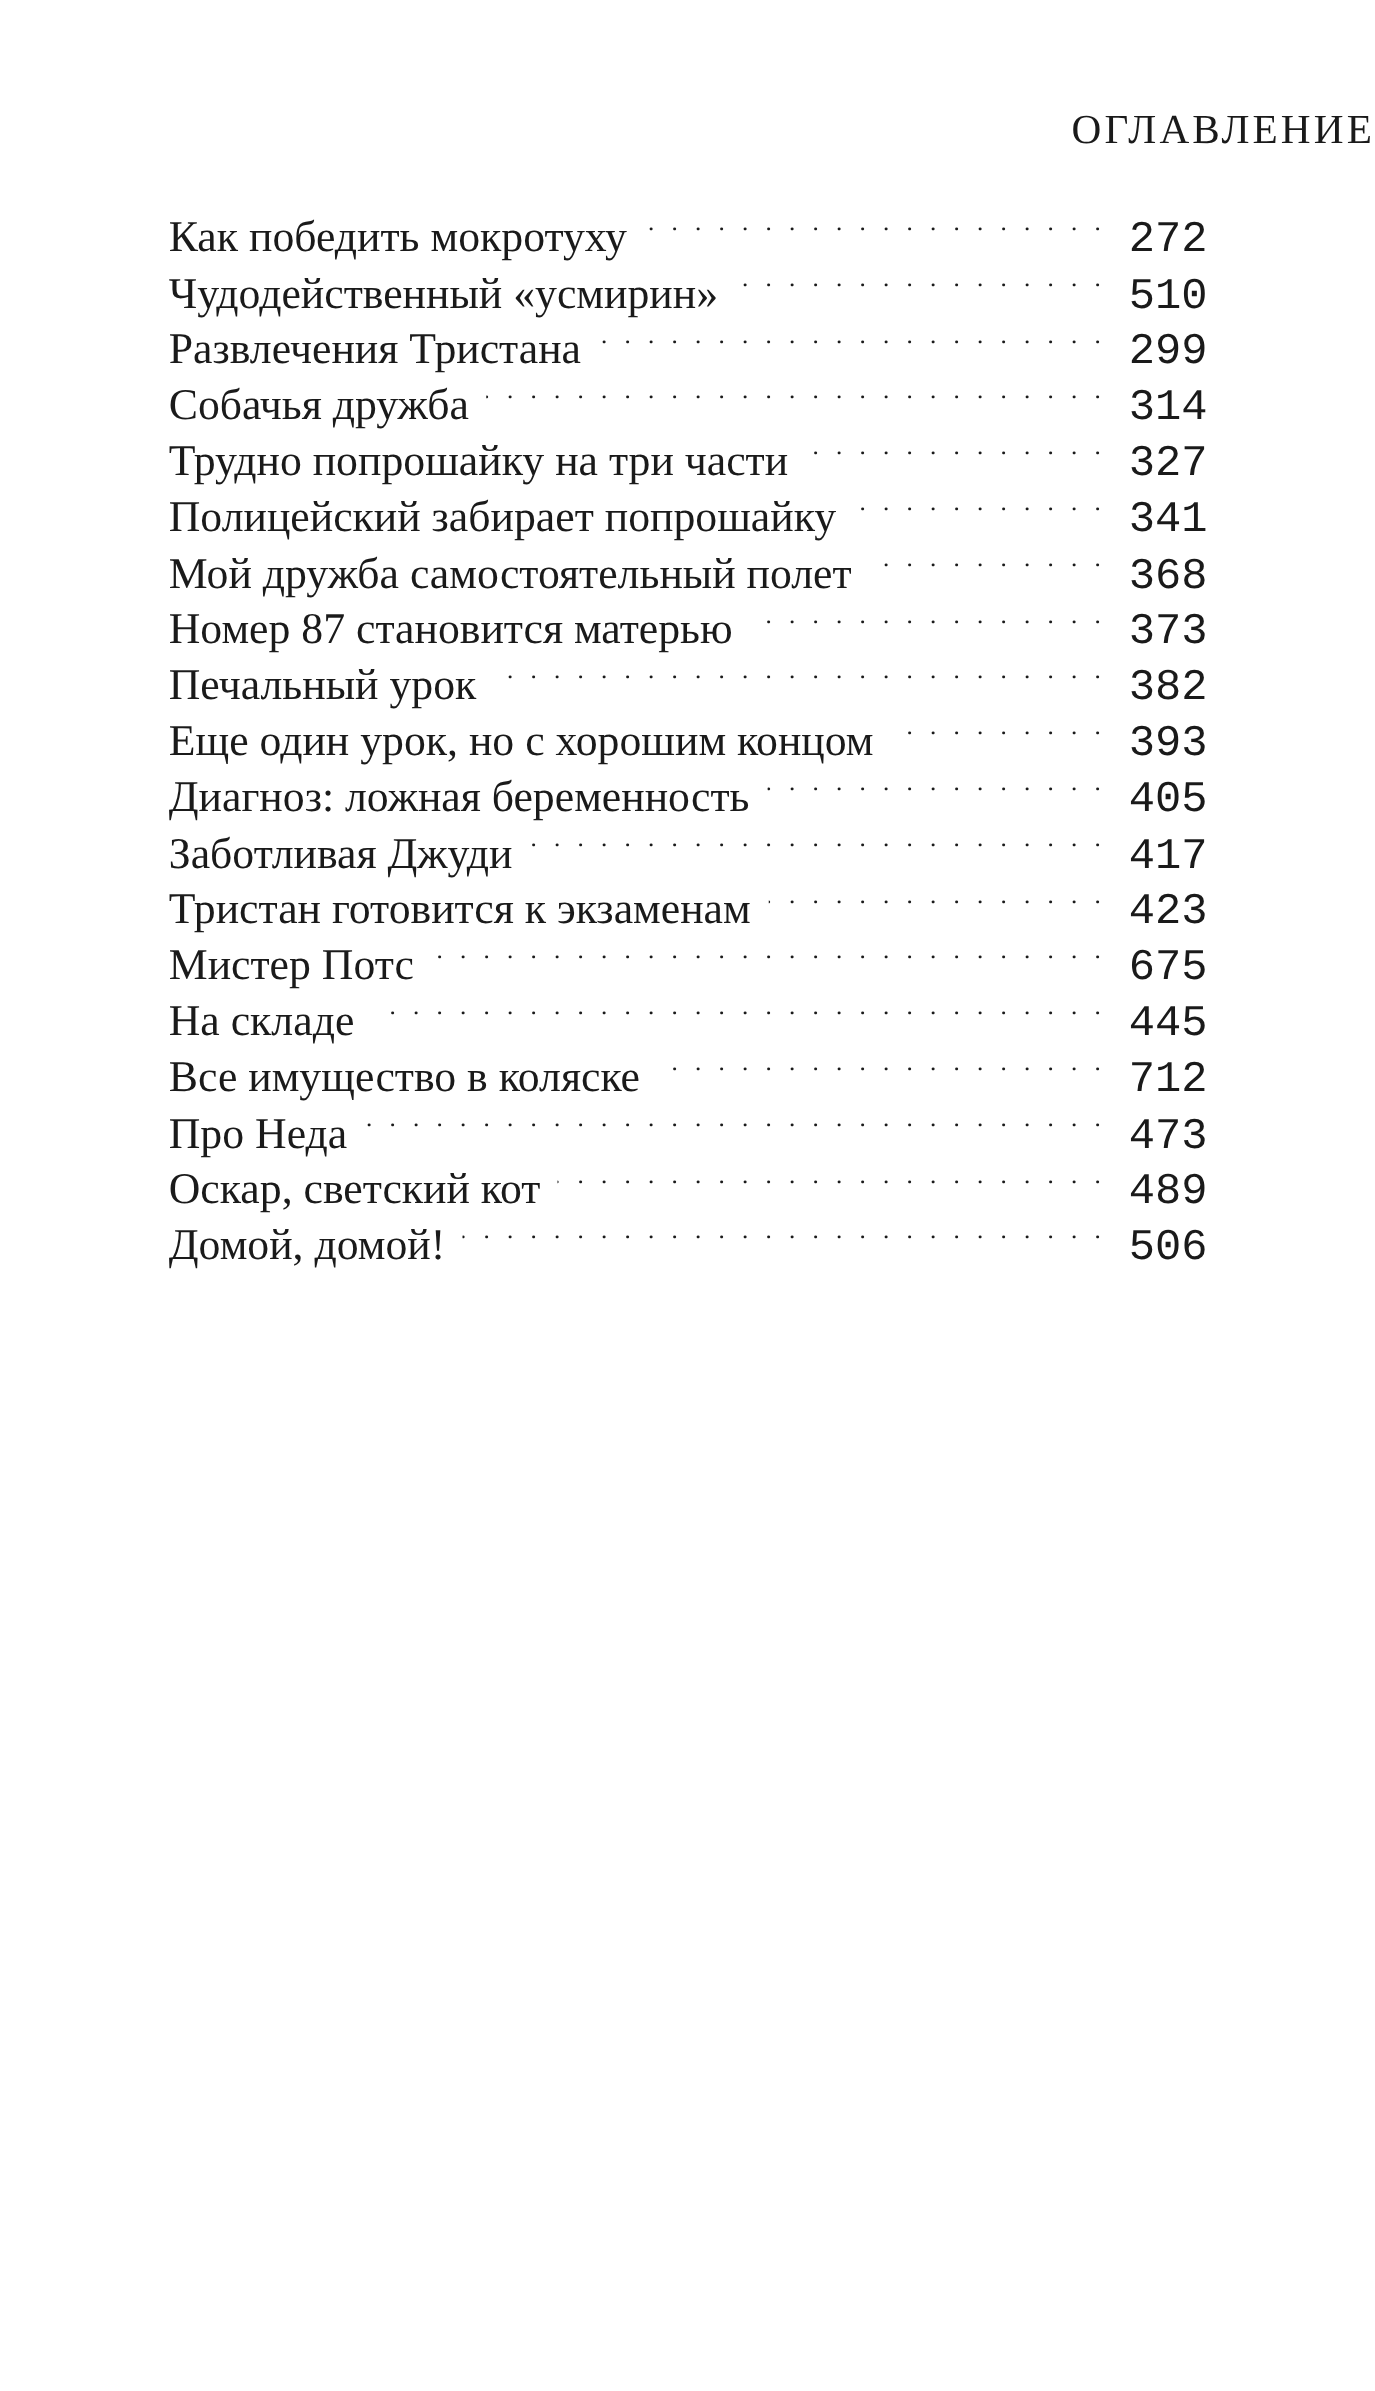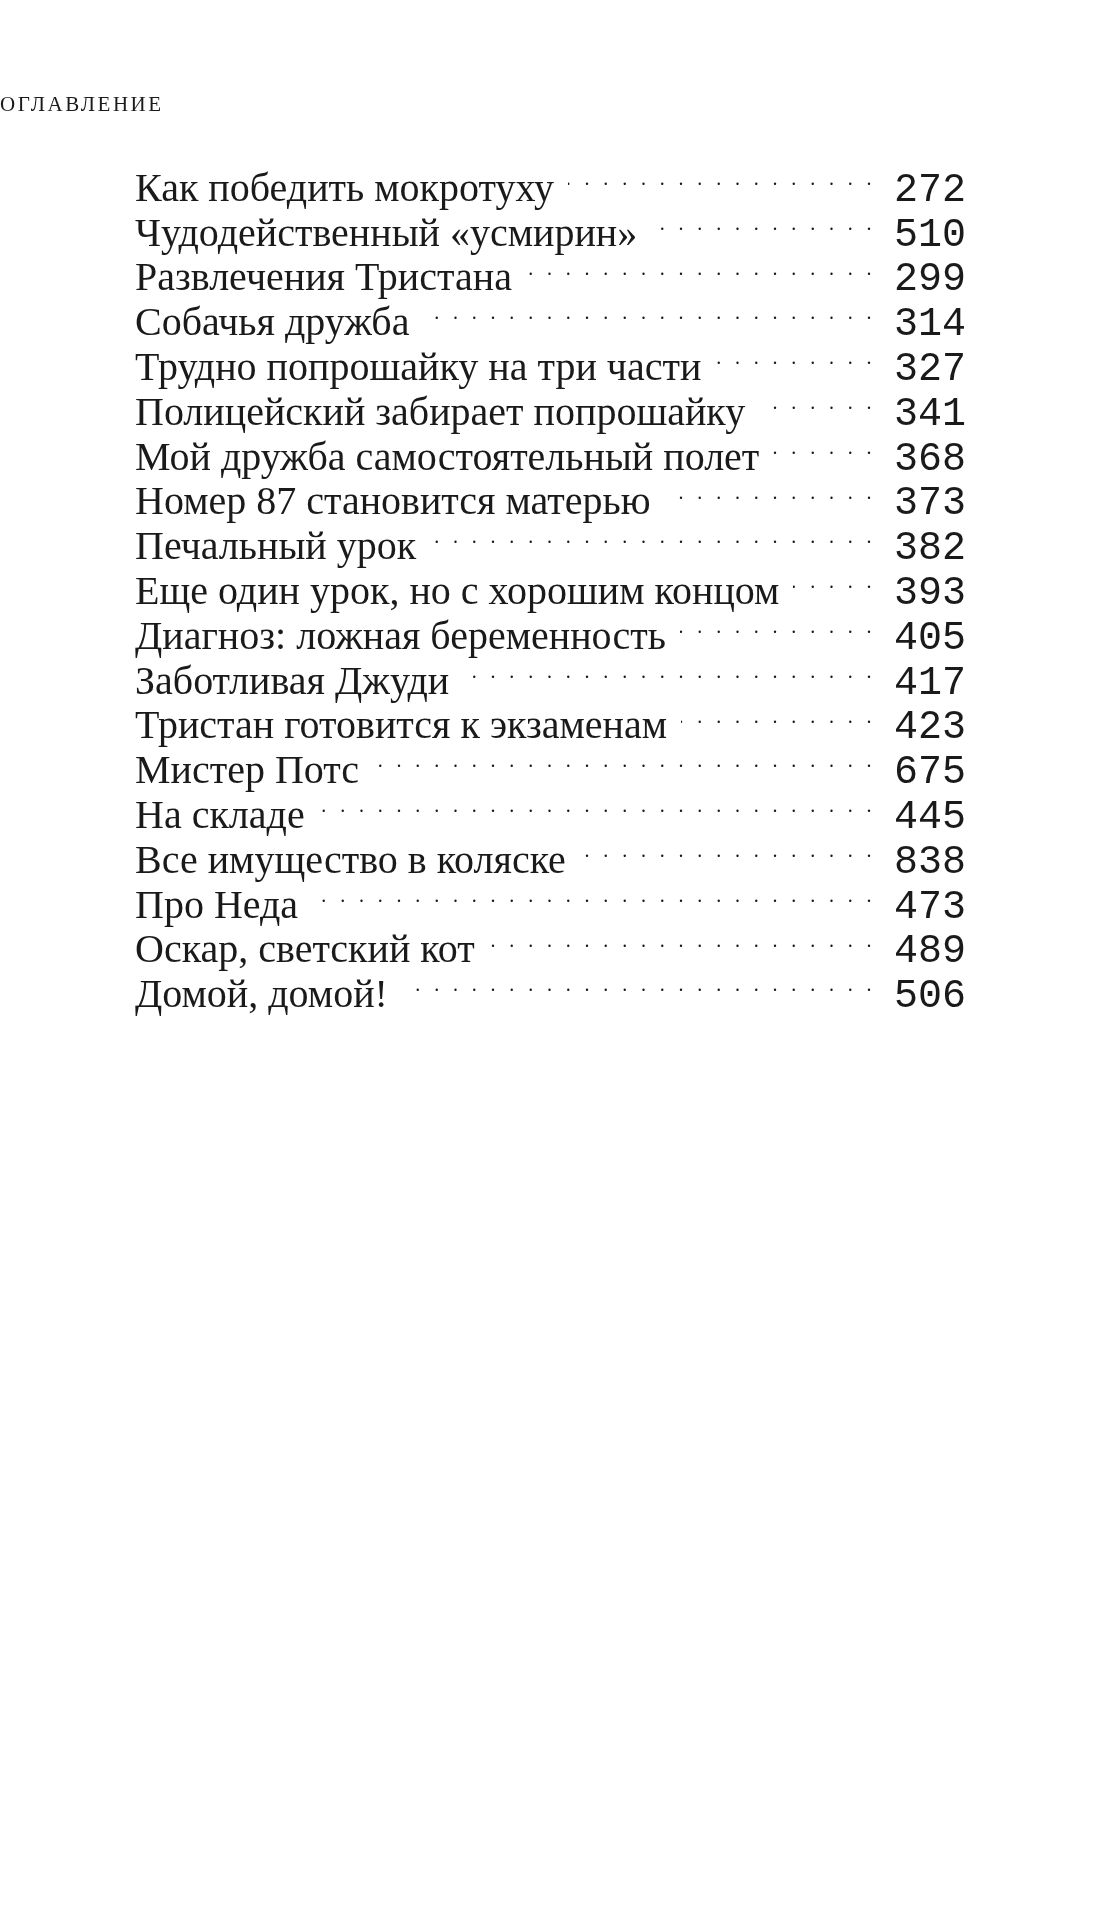--- a/index.html
+++ b/index.html
@@ -1,22 +1,22 @@
 <!DOCTYPE html>
 <html><head>
 <meta charset="utf-8">
 <style>
   html, body { margin: 0; padding: 0; background: #ffffff; }
   body { width: 1100px; height: 1913px; position: relative; overflow: hidden;
          font-family: "Liberation Serif", "DejaVu Serif", serif; color: #1a1a1a; }
   .page { position: absolute; left: 0; top: 0; width: 1100px; height: 1913px; }
-  .toc-title { position: absolute; left: 0; right: 0; top: 88px; text-align: left;
-               font-size: 21px; letter-spacing: 2.5px; line-height: 32px; font-weight: normal; margin: 0; }
+  .toc-title { position: absolute; left: 0; right: 0; top: 88px; text-align: right;
+               font-size: 33px; letter-spacing: 2.5px; line-height: 32px; font-weight: normal; margin: 0; }
   .toc-list { position: absolute; left: 135px; top: 156px; width: 831px; margin: 0; padding: 0; list-style: none; }
-  .toc-row { display: flex; align-items: baseline; height: 44.8px; line-height: 44.8px; font-size: 40px; }
+  .toc-row { display: flex; align-items: baseline; height: 44.8px; line-height: 44.8px; font-size: 35px; }
   .toc-label { white-space: nowrap; flex: 0 0 auto; }
   .toc-leader { flex: 1 1 auto; overflow: hidden; white-space: nowrap; margin: 0 18px 0 14px;
                 position: relative; height: 44.8px; }
   .toc-leader::before { content: ". . . . . . . . . . . . . . . . . . . . . . . . . . . . . . . . . . . . . . . . . . . . . . . . . . . . . . . . . . . . . . . . . . . . . . . . . . . . . . . . . . . . . . . . . . . . . . . . . . . . . . . . . . . . .";
                         position: absolute; right: 0; top: 0; white-space: nowrap; letter-spacing: 4.4px; font-size: 20px; }
   .toc-page { flex: 0 0 52px; text-align: right; white-space: nowrap; font-family: Liberation Mono, monospace; }
 </style>
 </head>
 <body>
 
@@ -94,21 +94,21 @@
         <span class="toc-page">675</span>
       </li>
     <li class="toc-row">
         <span class="toc-label">На складе</span>
         <span class="toc-leader"></span>
         <span class="toc-page">445</span>
       </li>
     <li class="toc-row">
         <span class="toc-label">Все имущество в коляске</span>
         <span class="toc-leader"></span>
-        <span class="toc-page">838</span>
+        <span class="toc-page">712</span>
       </li>
     <li class="toc-row">
         <span class="toc-label">Про Неда</span>
         <span class="toc-leader"></span>
         <span class="toc-page">473</span>
       </li>
     <li class="toc-row">
         <span class="toc-label">Оскар, светский кот</span>
         <span class="toc-leader"></span>
         <span class="toc-page">489</span>

